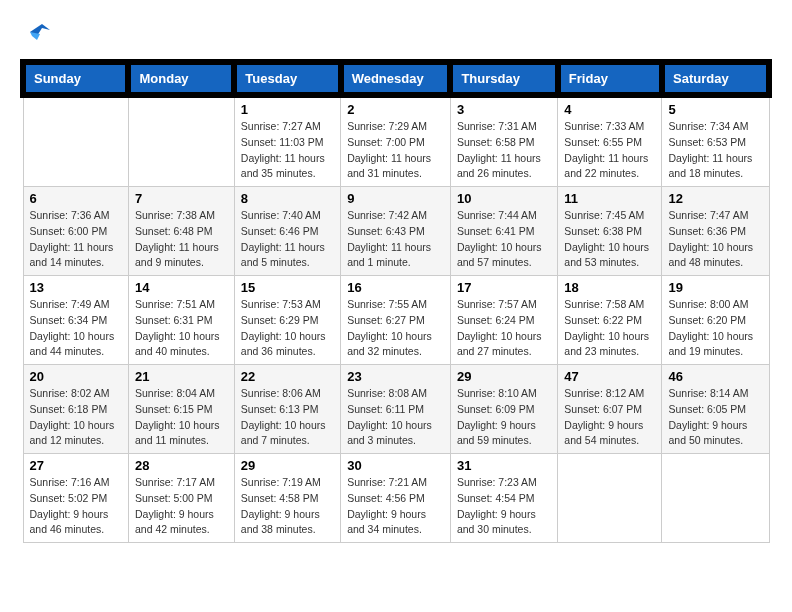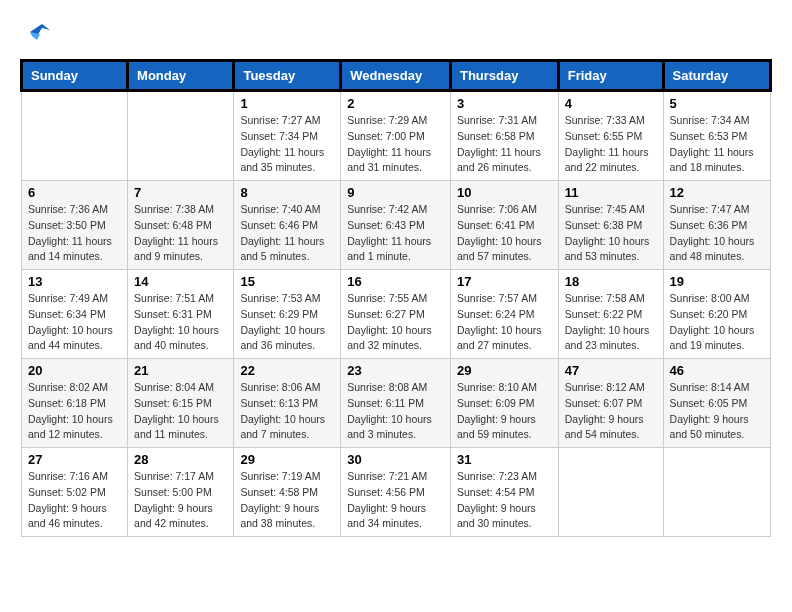--- a/index.html
+++ b/index.html
@@ -53,21 +53,21 @@
       border-collapse: collapse;
       font-size: 11px;
     }
     .calendar-table th {
       background-color: #1565c0;
       color: #fff;
       text-align: left;
       padding: 6px 8px;
       font-size: 13px;
       font-weight: bold;
-      border: 3px solid #000000;
+      border: 6px solid #000000;
     }
     .calendar-table td {
       border: 1px solid #ccc;
       vertical-align: top;
       padding: 4px 6px;
       width: 113px;
       min-height: 80px;
       background: #fff;
     }
     .calendar-table tr:nth-child(even) td {
@@ -120,21 +120,21 @@
         <th>Saturday</th>
       </tr>
   </thead>
   <tbody id="calendar-body">
   <tr>
         <td class="empty-cell"></td>
         <td class="empty-cell"></td>
         <td>
         <span class="day-number">1</span>
         <span class="day-detail">Sunrise: 7:27 AM</span><br>
-        <span class="day-detail">Sunset: 7:34 PM</span><br>
+        <span class="day-detail">Sunset: 11:03 PM</span><br>
         <span class="day-detail">Daylight: 11 hours and 35 minutes.</span>
       </td>
         <td>
         <span class="day-number">2</span>
         <span class="day-detail">Sunrise: 7:29 AM</span><br>
         <span class="day-detail">Sunset: 7:00 PM</span><br>
         <span class="day-detail">Daylight: 11 hours and 31 minutes.</span>
       </td>
         <td>
         <span class="day-number">3</span>
@@ -152,21 +152,21 @@
         <span class="day-number">5</span>
         <span class="day-detail">Sunrise: 7:34 AM</span><br>
         <span class="day-detail">Sunset: 6:53 PM</span><br>
         <span class="day-detail">Daylight: 11 hours and 18 minutes.</span>
       </td>
       </tr>
       <tr>
         <td>
         <span class="day-number">6</span>
         <span class="day-detail">Sunrise: 7:36 AM</span><br>
-        <span class="day-detail">Sunset: 3:50 PM</span><br>
+        <span class="day-detail">Sunset: 6:00 PM</span><br>
         <span class="day-detail">Daylight: 11 hours and 14 minutes.</span>
       </td>
         <td>
         <span class="day-number">7</span>
         <span class="day-detail">Sunrise: 7:38 AM</span><br>
         <span class="day-detail">Sunset: 6:48 PM</span><br>
         <span class="day-detail">Daylight: 11 hours and 9 minutes.</span>
       </td>
         <td>
         <span class="day-number">8</span>
@@ -175,21 +175,21 @@
         <span class="day-detail">Daylight: 11 hours and 5 minutes.</span>
       </td>
         <td>
         <span class="day-number">9</span>
         <span class="day-detail">Sunrise: 7:42 AM</span><br>
         <span class="day-detail">Sunset: 6:43 PM</span><br>
         <span class="day-detail">Daylight: 11 hours and 1 minute.</span>
       </td>
         <td>
         <span class="day-number">10</span>
-        <span class="day-detail">Sunrise: 7:06 AM</span><br>
+        <span class="day-detail">Sunrise: 7:44 AM</span><br>
         <span class="day-detail">Sunset: 6:41 PM</span><br>
         <span class="day-detail">Daylight: 10 hours and 57 minutes.</span>
       </td>
         <td>
         <span class="day-number">11</span>
         <span class="day-detail">Sunrise: 7:45 AM</span><br>
         <span class="day-detail">Sunset: 6:38 PM</span><br>
         <span class="day-detail">Daylight: 10 hours and 53 minutes.</span>
       </td>
         <td>

